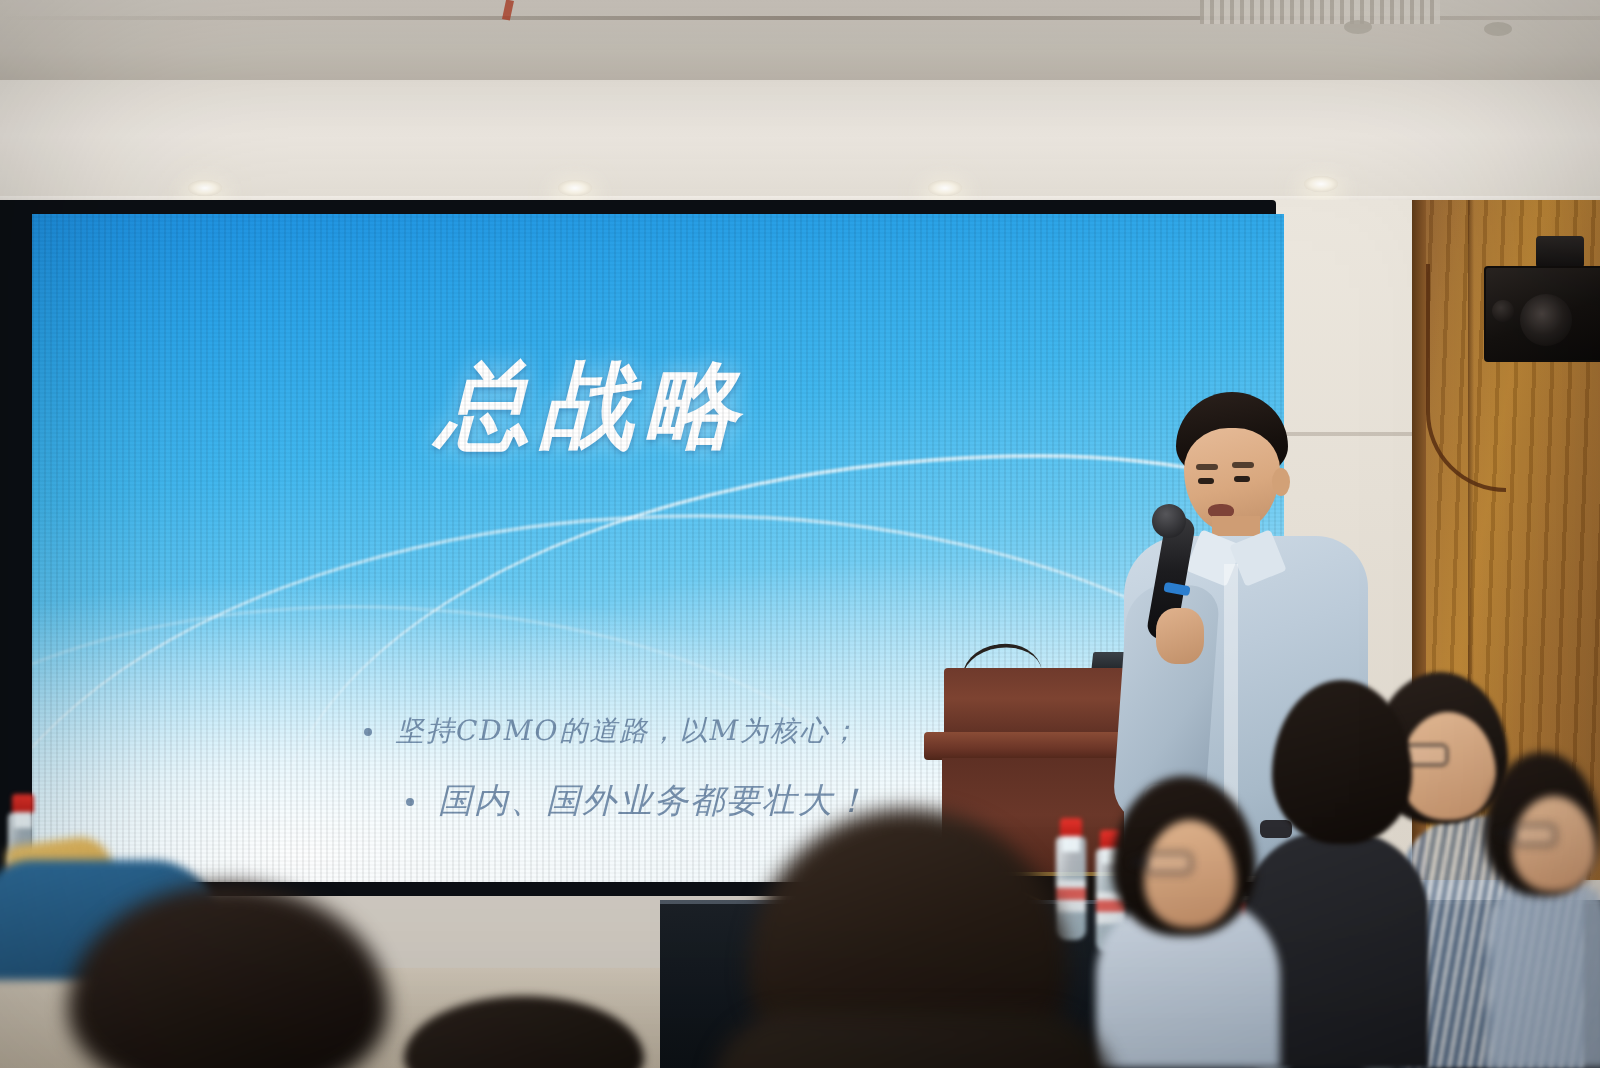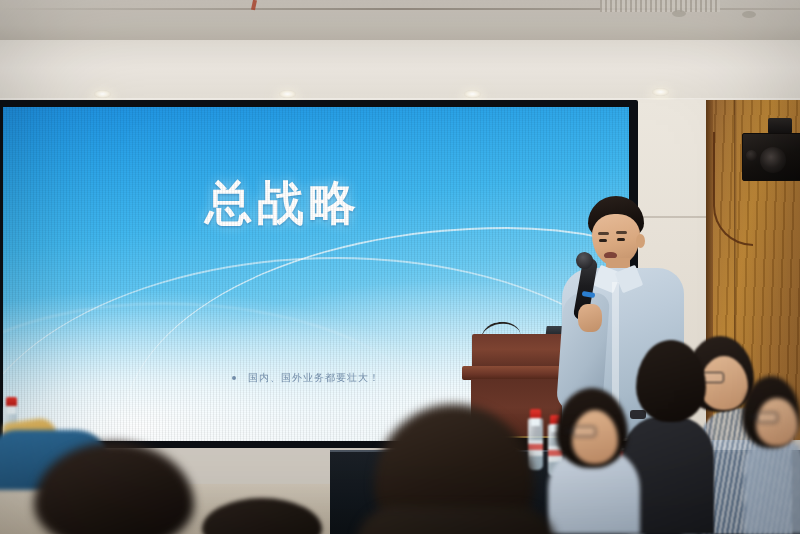--- a/index.html
+++ b/index.html
@@ -46,25 +46,26 @@
   .spk-tweeter{position:absolute;left:3px;top:16px;width:11px;height:11px;border-radius:50%;
     background:radial-gradient(circle at 40% 35%,#3a3431,#100d0c);}
   .spk-bracket{position:absolute;left:768px;top:118px;width:24px;height:16px;
     background:linear-gradient(180deg,#2b2725,#121010);border-radius:2px;}
   .spk-cable{position:absolute;left:713px;top:132px;width:38px;height:112px;
     border-left:2px solid rgba(90,48,18,.85);border-bottom:2px solid rgba(90,48,18,.85);
     border-bottom-left-radius:40px;}
   
   .screen-frame{position:absolute;left:-6px;top:100px;width:644px;height:348px;
     background:#0c0f14;border-radius:2px;}
-  .screen{position:absolute;left:3px;top:107px;width:626px;height:334px;overflow:hidden;
+  .screen{position:absolute;left:16px;top:107px;width:626px;height:334px;overflow:hidden;
     background:
       radial-gradient(115% 90% at 22% 96%, rgba(255,255,255,.98) 0%, rgba(255,255,255,.75) 16%, rgba(255,255,255,0) 46%),
       radial-gradient(90% 70% at 72% 88%, rgba(255,255,255,.75) 0%, rgba(255,255,255,0) 52%),
       linear-gradient(172deg,#1c8fe0 0%,#2aa3e8 16%,#3fb6ee 34%,#67c9f2 52%,#a6e0f6 70%,#dff3fb 86%,#f4fcff 100%);
+    font-style: italic;
   }
   .screen-scan{position:absolute;inset:0;
     background:repeating-linear-gradient(90deg,rgba(0,0,0,.10) 0 1px,rgba(255,255,255,.05) 1px 3px);
     mix-blend-mode:multiply;opacity:.55;}
   .screen-scan2{position:absolute;inset:0;
     background:repeating-linear-gradient(0deg,rgba(0,0,0,.05) 0 1px,rgba(255,255,255,.02) 1px 2px);opacity:.5;}
   .swoosh{position:absolute;border:0 solid transparent;pointer-events:none;}
   .sw1{left:-40px;top:150px;width:720px;height:300px;
     border-top:2px solid rgba(255,255,255,.55);border-radius:52% 48% 0 0 / 70% 64% 0 0;
     filter:blur(.4px);}
@@ -77,21 +78,21 @@
   .slide-title{position:absolute;left:0;top:65px;width:560px;text-align:center;
     font-size:47px;font-weight:700;color:#ffffff;letter-spacing:5px;
     text-shadow:0 1px 3px rgba(25,90,150,.45),0 0 12px rgba(255,255,255,.45);}
   .slide-head{position:absolute;left:0;top:178px;width:560px;text-align:center;
     font-size:37px;font-weight:700;color:#17325e;letter-spacing:0px;
     text-shadow:0 1px 1px rgba(255,255,255,.55);}
   .bullets{position:absolute;left:70px;top:250px;width:440px;color:#6d89a8;}
   .bullet{display:flex;align-items:center;justify-content:center;gap:12px;
     font-size:14px;letter-spacing:1px;opacity:.92;
     font-family:"DejaVu Serif","Liberation Serif",serif;}
-  .bullet.b2{font-size:10px;margin-top:14px;padding-left:26px;}
+  .bullet.b2{font-size:17px;margin-top:14px;padding-left:26px;}
   .dot{width:4px;height:4px;border-radius:50%;background:#6d89a8;flex:none;}
   
   .podium{position:absolute;left:462px;top:334px;width:148px;height:116px;}
   .pod-top{position:absolute;left:10px;top:0;width:128px;height:34px;
     background:linear-gradient(180deg,#6f3a2c 0%,#7d4331 45%,#5e3024 100%);border-radius:2px 2px 0 0;}
   .pod-cap{position:absolute;left:0px;top:32px;width:148px;height:14px;
     background:linear-gradient(180deg,#8a4c36 0%,#6b3527 60%,#4e2519 100%);border-radius:2px;}
   .pod-body{position:absolute;left:9px;top:45px;width:130px;height:71px;
     background:linear-gradient(180deg,#5e3024 0%,#6a3729 40%,#4a2318 100%);}
   .pod-panel{position:absolute;left:20px;top:57px;width:108px;height:50px;
@@ -206,20 +207,24 @@
 
   <div class="screen-frame"></div>
   <div class="screen">
     <div class="swoosh sw1"></div>
     <div class="swoosh sw2"></div>
     <div class="swoosh sw3"></div>
 
     <div class="slide-title">总战略</div>
 
     <div class="bullets">
+      <div class="bullet b1">
+        <span class="dot"></span>
+        <span>坚持CDMO的道路，以M为核心；</span>
+      </div>
       <div class="bullet b2">
         <span class="dot"></span>
         <span>国内、国外业务都要壮大！</span>
       </div>
     </div>
 
     <div class="screen-scan"></div>
     <div class="screen-scan2"></div>
   </div>
 

